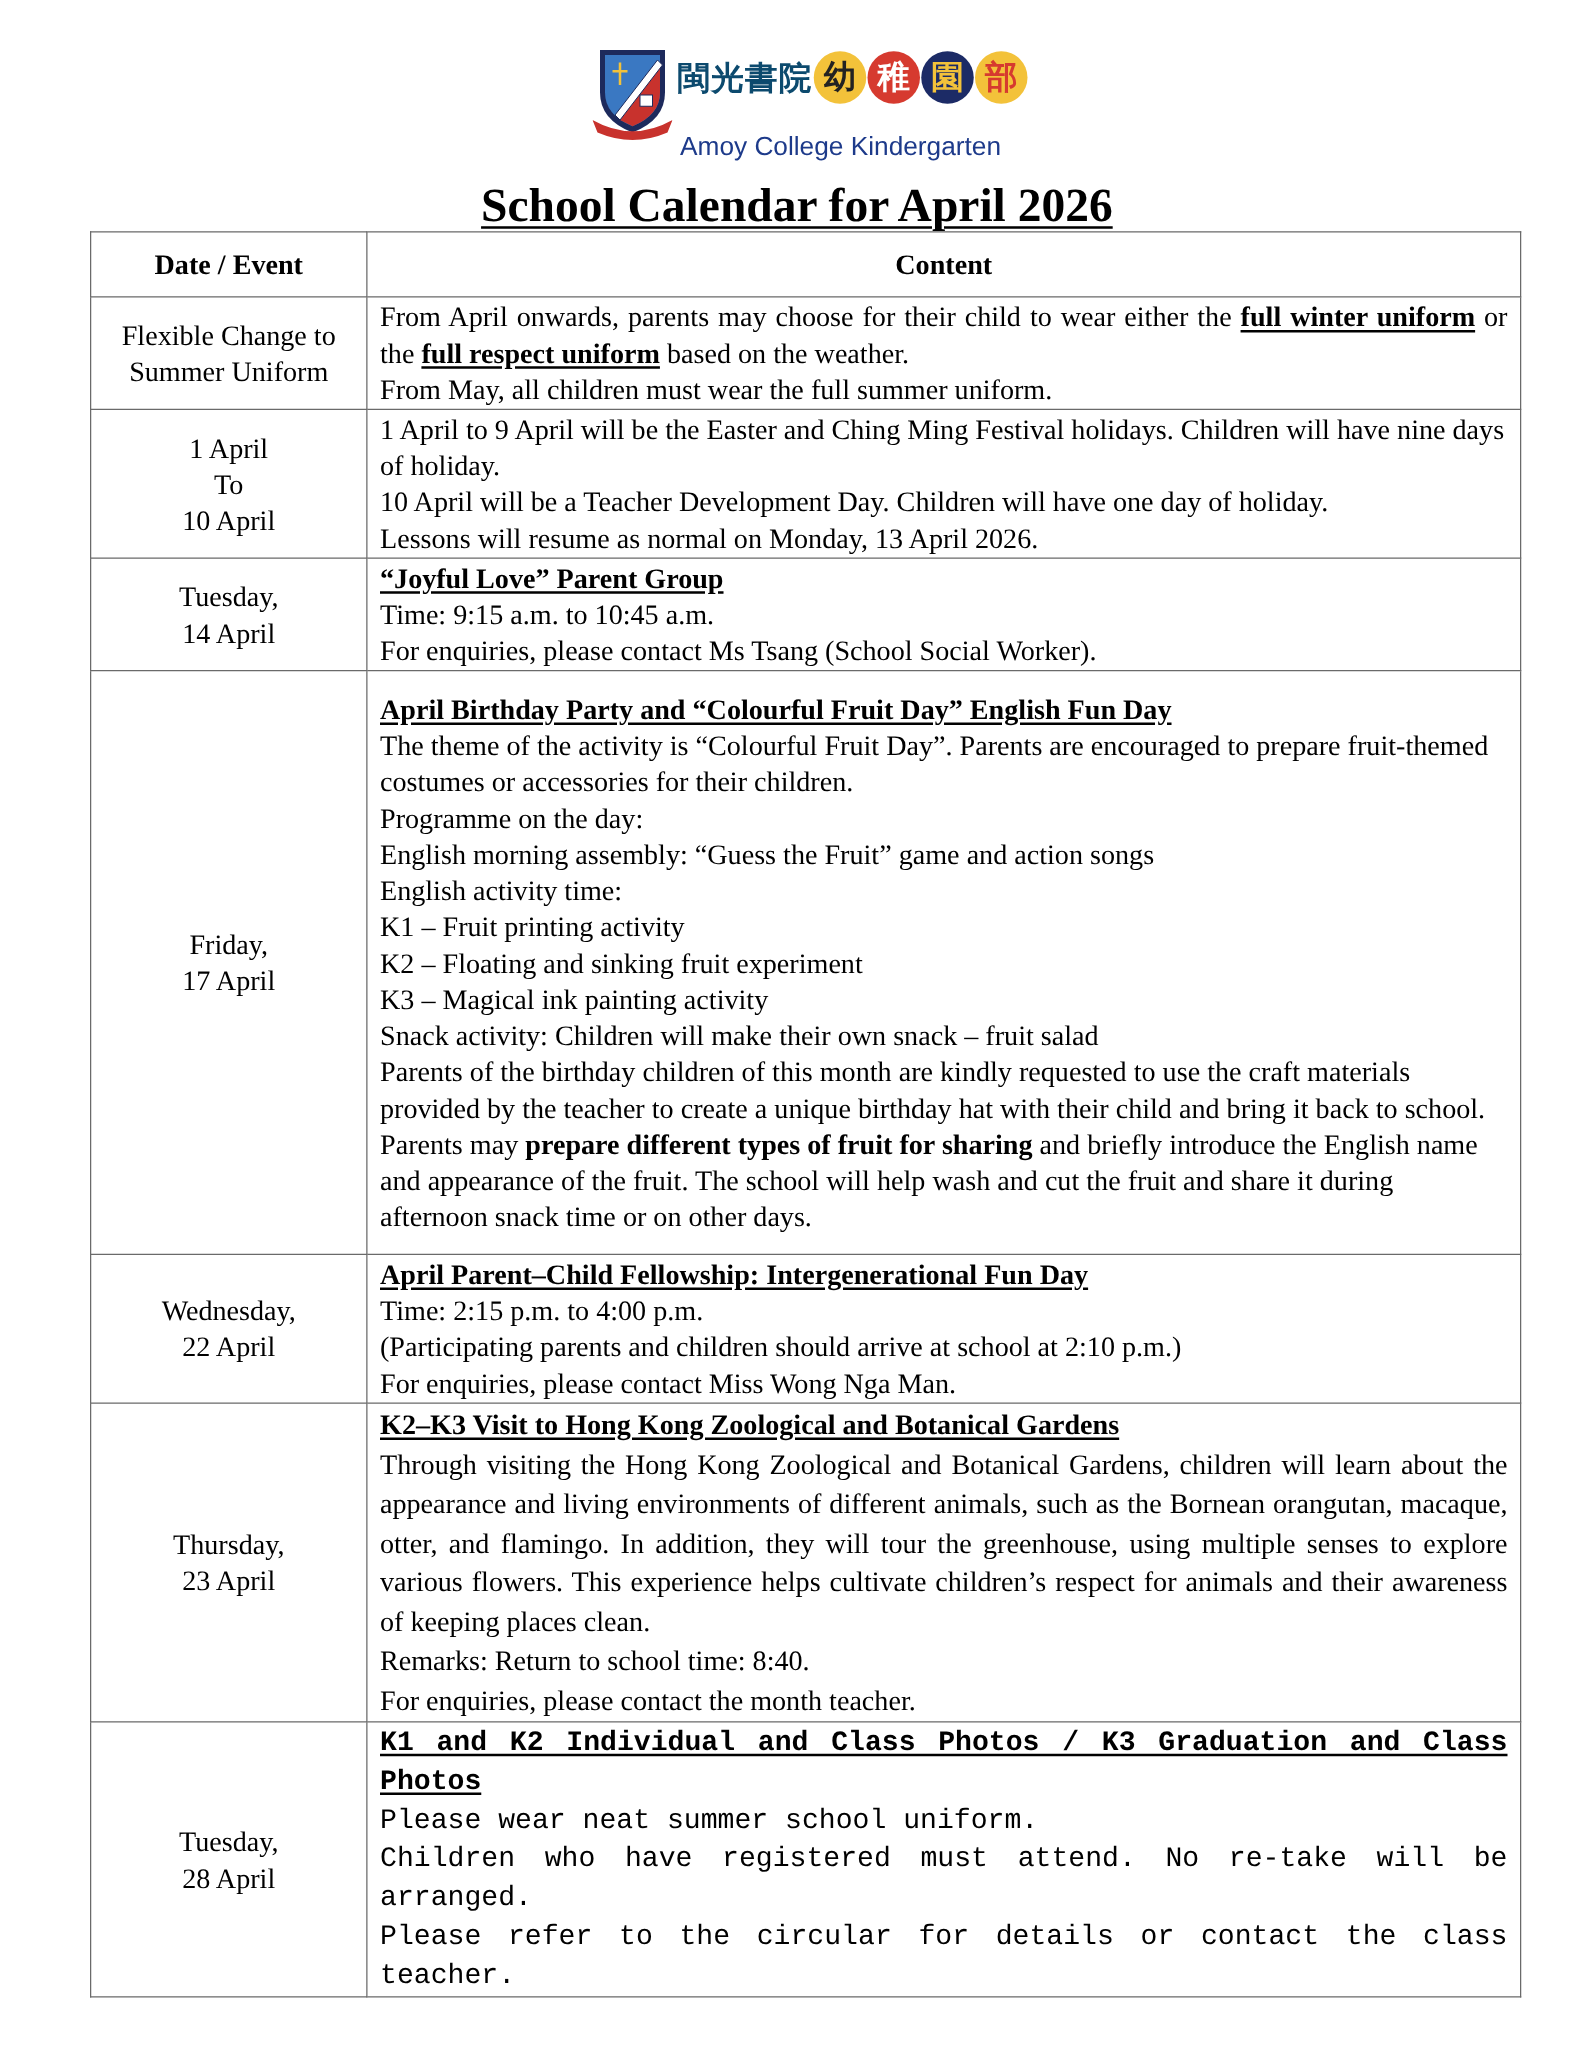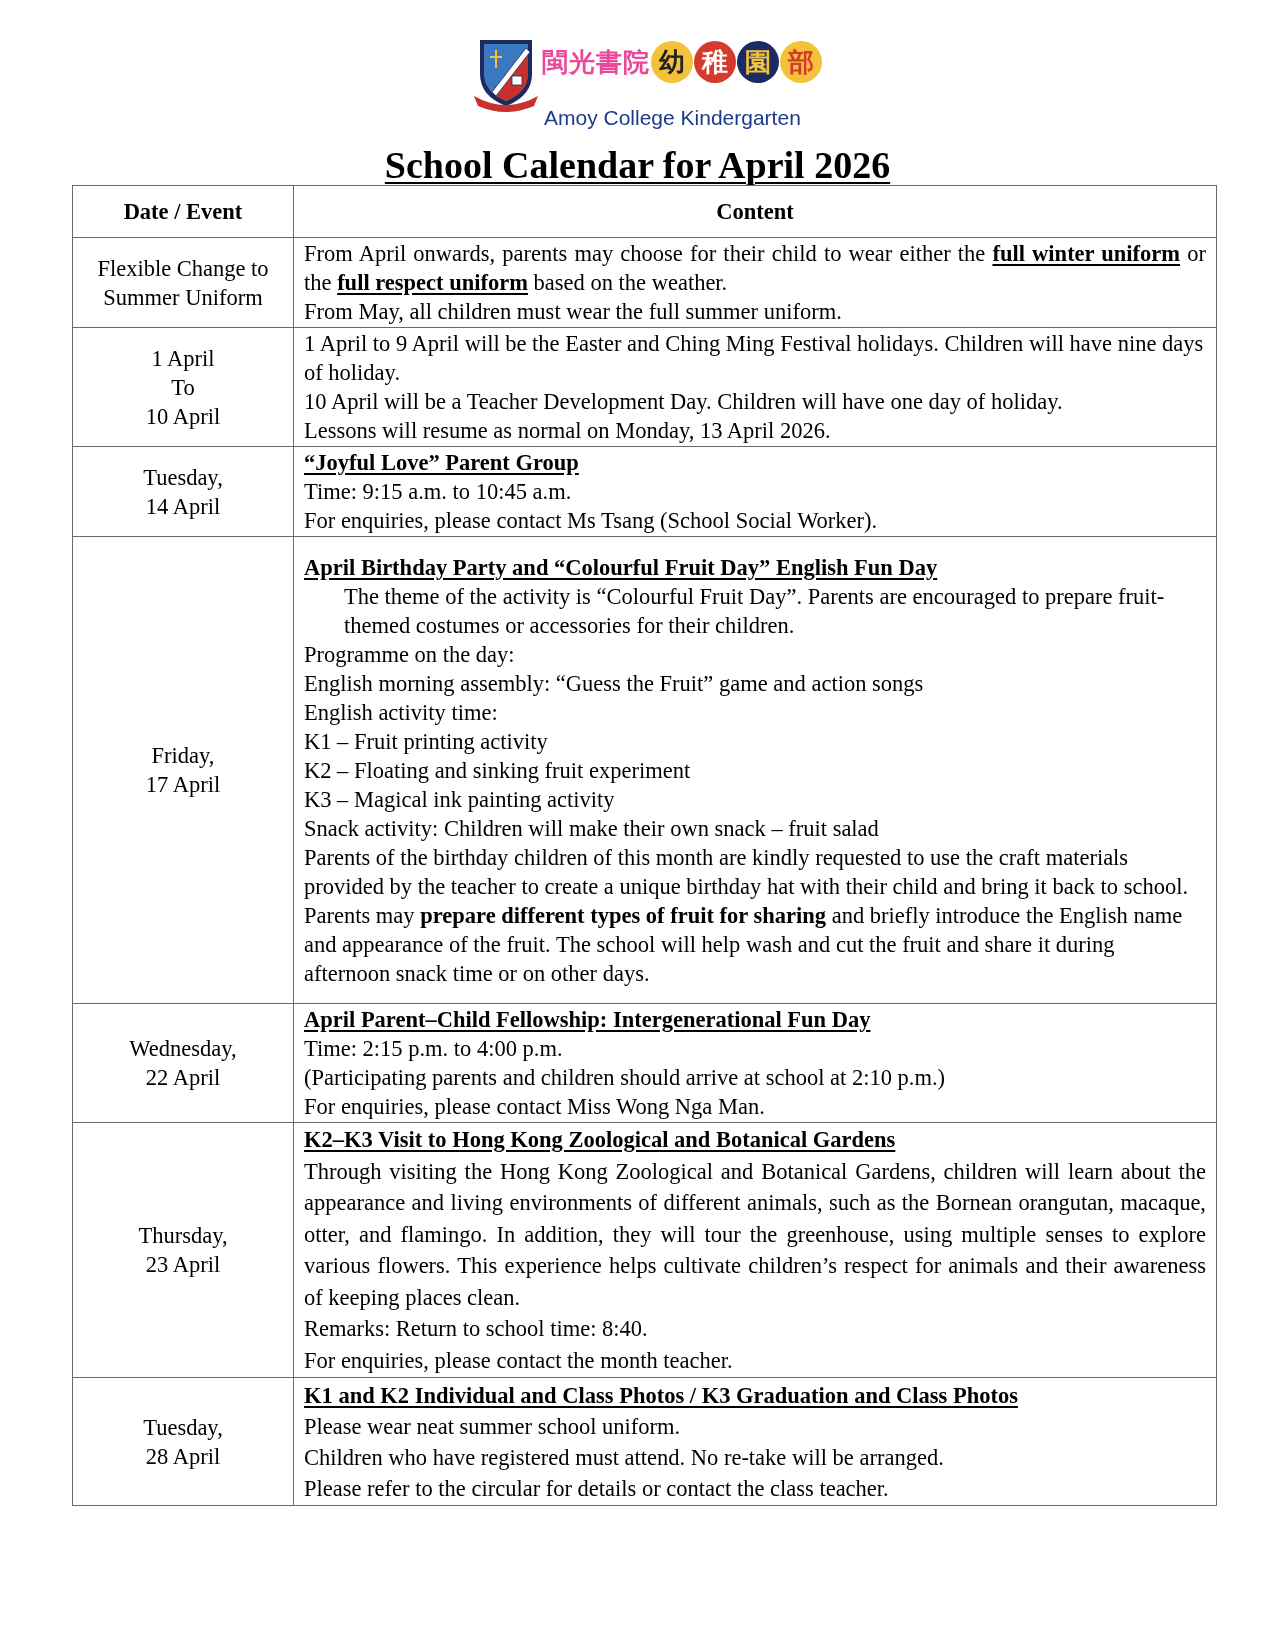--- a/index.html
+++ b/index.html
@@ -3,21 +3,21 @@
 <meta charset="utf-8">
 <style>
   html, body { margin: 0; padding: 0; background: #ffffff; }
   body { width: 1275px; height: 1650px; position: relative; overflow: hidden;
          font-family: "Liberation Serif", "DejaVu Serif", serif; color: #000; }
 
   
   .logo { position: absolute; left: 474px; top: 34px; width: 360px; height: 80px; }
   .shield { position: absolute; left: 0; top: 0; width: 64px; height: 78px; }
   .logo-cn { position: absolute; left: 68px; top: 6px; height: 44px; display: flex; align-items: center; }
-  .cn-plain { font-family: "DejaVu Sans", sans-serif; font-size: 26px; color: #ec4899; letter-spacing: 1px; font-weight: bold; }
+  .cn-plain { font-family: "DejaVu Sans", sans-serif; font-size: 26px; color: #0c4a6e; letter-spacing: 1px; font-weight: bold; }
   .cn-circle { display: inline-block; width: 42px; height: 42px; border-radius: 50%; text-align: center; line-height: 42px;
                font-family: "DejaVu Sans", sans-serif; font-size: 26px; font-weight: bold; margin-left: 1px; }
   .c1 { background: #f3c23a; color: #222; }
   .c2 { background: #d63a2f; color: #fff; }
   .c3 { background: #1c2b66; color: #f3c23a; }
   .c4 { background: #f3c23a; color: #d63a2f; }
   .logo-en { position: absolute; left: 70px; top: 48px; font-family: "Liberation Sans", sans-serif; font-size: 21px; color: #1d3a8a; white-space: nowrap; margin-top: 24px; }
 
   
   .title { position: absolute; left: 0; top: 143px; width: 1275px; text-align: center; font-size: 38px; font-weight: bold; text-decoration: underline; text-decoration-thickness: 2px; text-underline-offset: 4px; }
@@ -110,21 +110,21 @@
       </td>
     </tr>
 
     <tr style="height:467px;">
       <td class="date">
         <span class="line">Friday,</span>
         <span class="line">17 April</span>
       </td>
       <td class="content">
         <span class="line heading">April Birthday Party and “Colourful Fruit Day” English Fun Day</span>
-        <span class="line" style="text-align:left;margin-left:40px;">The theme of the activity is “Colourful Fruit Day”. Parents are encouraged to prepare fruit-themed costumes or accessories for their children.</span>
+        <span class="line" style="text-align:left;">The theme of the activity is “Colourful Fruit Day”. Parents are encouraged to prepare fruit-themed costumes or accessories for their children.</span>
         <span class="line">Programme on the day:</span>
         <span class="line">English morning assembly: “Guess the Fruit” game and action songs</span>
         <span class="line">English activity time:</span>
         <span class="line">K1 – Fruit printing activity</span>
         <span class="line">K2 – Floating and sinking fruit experiment</span>
         <span class="line">K3 – Magical ink painting activity</span>
         <span class="line">Snack activity: Children will make their own snack – fruit salad</span>
         <span class="line" style="text-align:left;">Parents of the birthday children of this month are kindly requested to use the craft materials provided by the teacher to create a unique birthday hat with their child and bring it back to school.</span>
         <span class="line" style="text-align:left;"><span>Parents may </span><span class="b">prepare different types of fruit for sharing</span><span> and briefly introduce the English name and appearance of the fruit. The school will help wash and cut the fruit and share it during afternoon snack time or on other days.</span></span>
       </td>
@@ -154,21 +154,21 @@
         <span class="line">Remarks: Return to school time: 8:40.</span>
         <span class="line">For enquiries, please contact the month teacher.</span>
       </td>
     </tr>
 
     <tr style="height:128px;">
       <td class="date">
         <span class="line">Tuesday,</span>
         <span class="line">28 April</span>
       </td>
-      <td class="content" style="line-height:31px;">
+      <td class="content" style="line-height:31px;font-family:Liberation Mono, monospace;">
         <span class="line heading">K1 and K2 Individual and Class Photos / K3 Graduation and Class Photos</span>
         <span class="line">Please wear neat summer school uniform.</span>
         <span class="line">Children who have registered must attend. No re-take will be arranged.</span>
         <span class="line">Please refer to the circular for details or contact the class teacher.</span>
       </td>
     </tr>
   </tbody>
 </table>
 
 </body></html>

